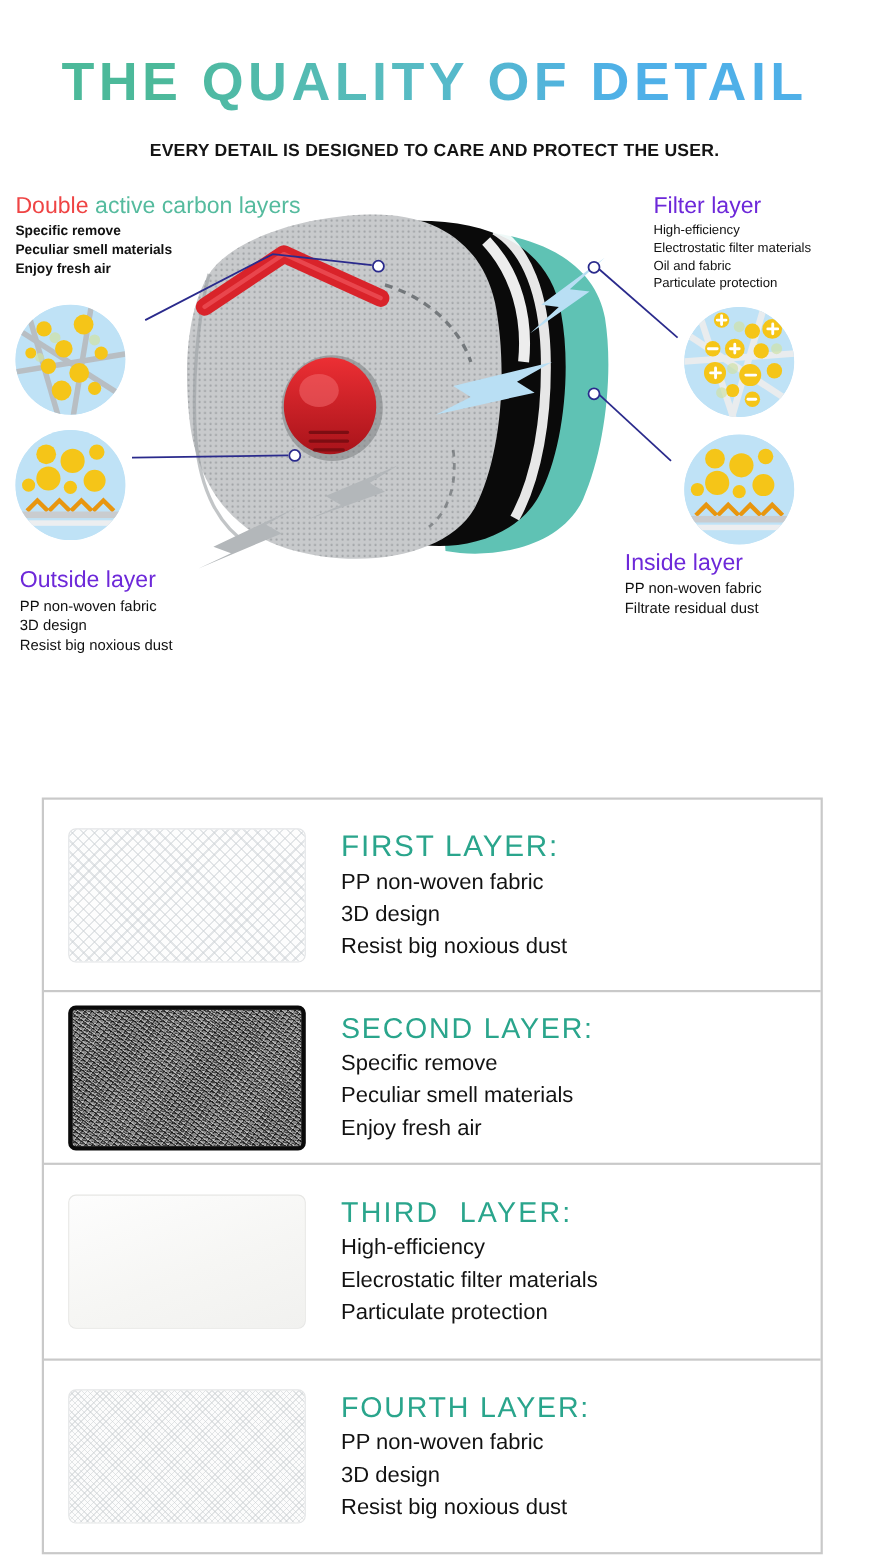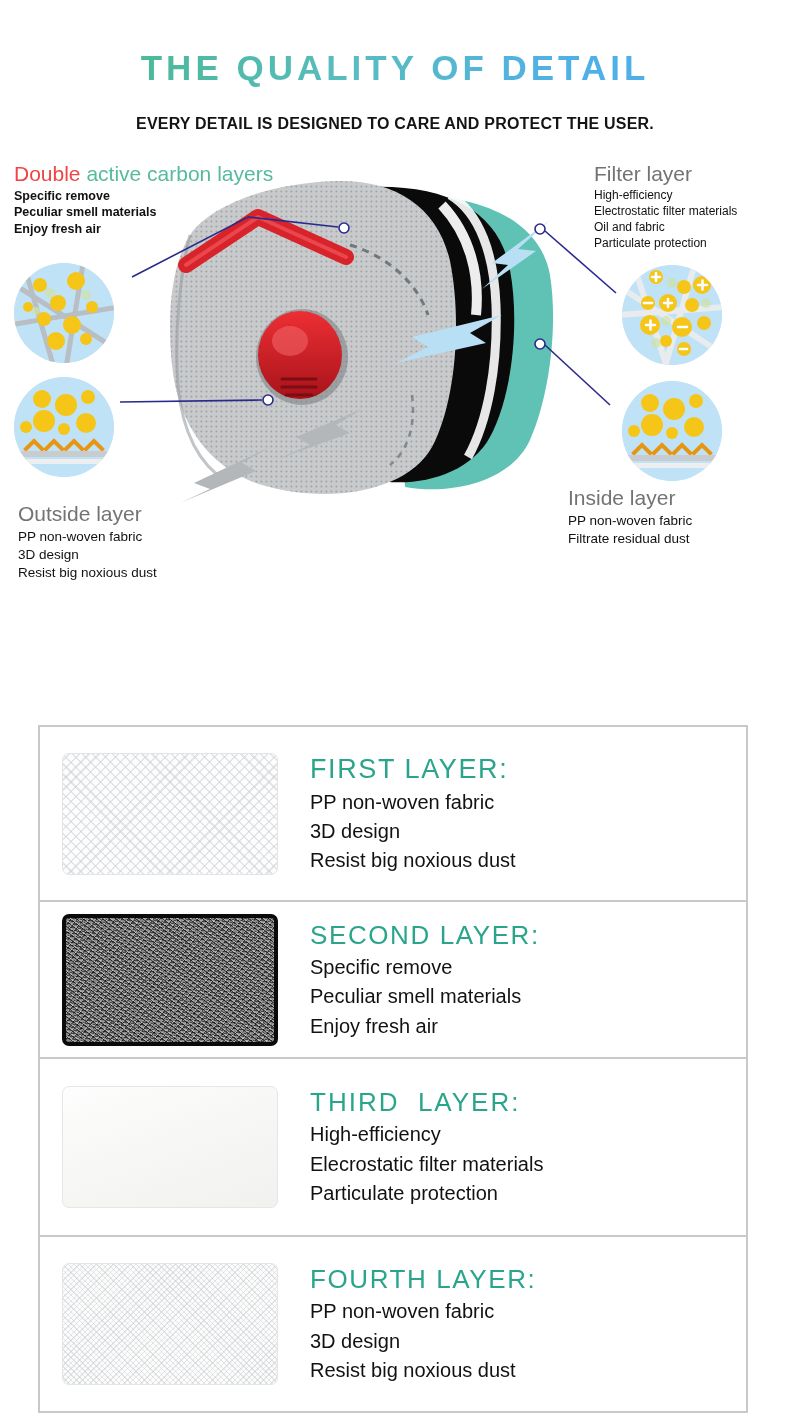--- a/index.html
+++ b/index.html
@@ -4,35 +4,35 @@
 <style>
   html,body{margin:0;padding:0;}
   body{
     width:790px;height:1417px;background:#ffffff;
     font-family:"Liberation Sans",sans-serif;
     overflow:hidden;position:relative;
   }
   
   .header{padding-top:50px;text-align:center;}
   .main-title{
-    font-size:35px;font-weight:bold;letter-spacing:4px;
+    font-size:49px;font-weight:bold;letter-spacing:4px;
     background:linear-gradient(90deg,#4cb99a 0%,#4cb99a 18%,#58bcc0 45%,#4fb0e8 72%,#4fb0e8 100%);
     -webkit-background-clip:text;background-clip:text;
     -webkit-text-fill-color:transparent;color:#4cb99a;
     margin:0;line-height:1.05;white-space:nowrap;
   }
   .sub-title{
     font-size:16px;font-weight:bold;color:#141414;
     letter-spacing:.2px;margin-top:28px;
   }
   
   .diagram{position:relative;width:790px;height:430px;margin-top:22px;}
   .dg-label{position:absolute;}
   .dg-heading{font-size:21px;line-height:1.05;white-space:nowrap;}
-  .dg-heading.teal{color:#737373;}
+  .dg-heading.teal{color:#6d28d9;}
   .dg-heading .red{color:#ef4444;font-weight:normal;}
   .dg-lines{margin-top:3px;}
   .dg-lines div{font-size:12.5px;color:#111;line-height:1.33;white-space:nowrap;}
   .dg-lines.bold div{font-weight:bold;font-size:12.5px;}
   .dg-lines.small div{font-size:12px;}
   .dg-lines.wide div{font-size:13.5px;}
 
   
   .bubble{position:absolute;border-radius:50%;overflow:hidden;background:#bfe2f6;}
   .bubble svg{display:block;}

